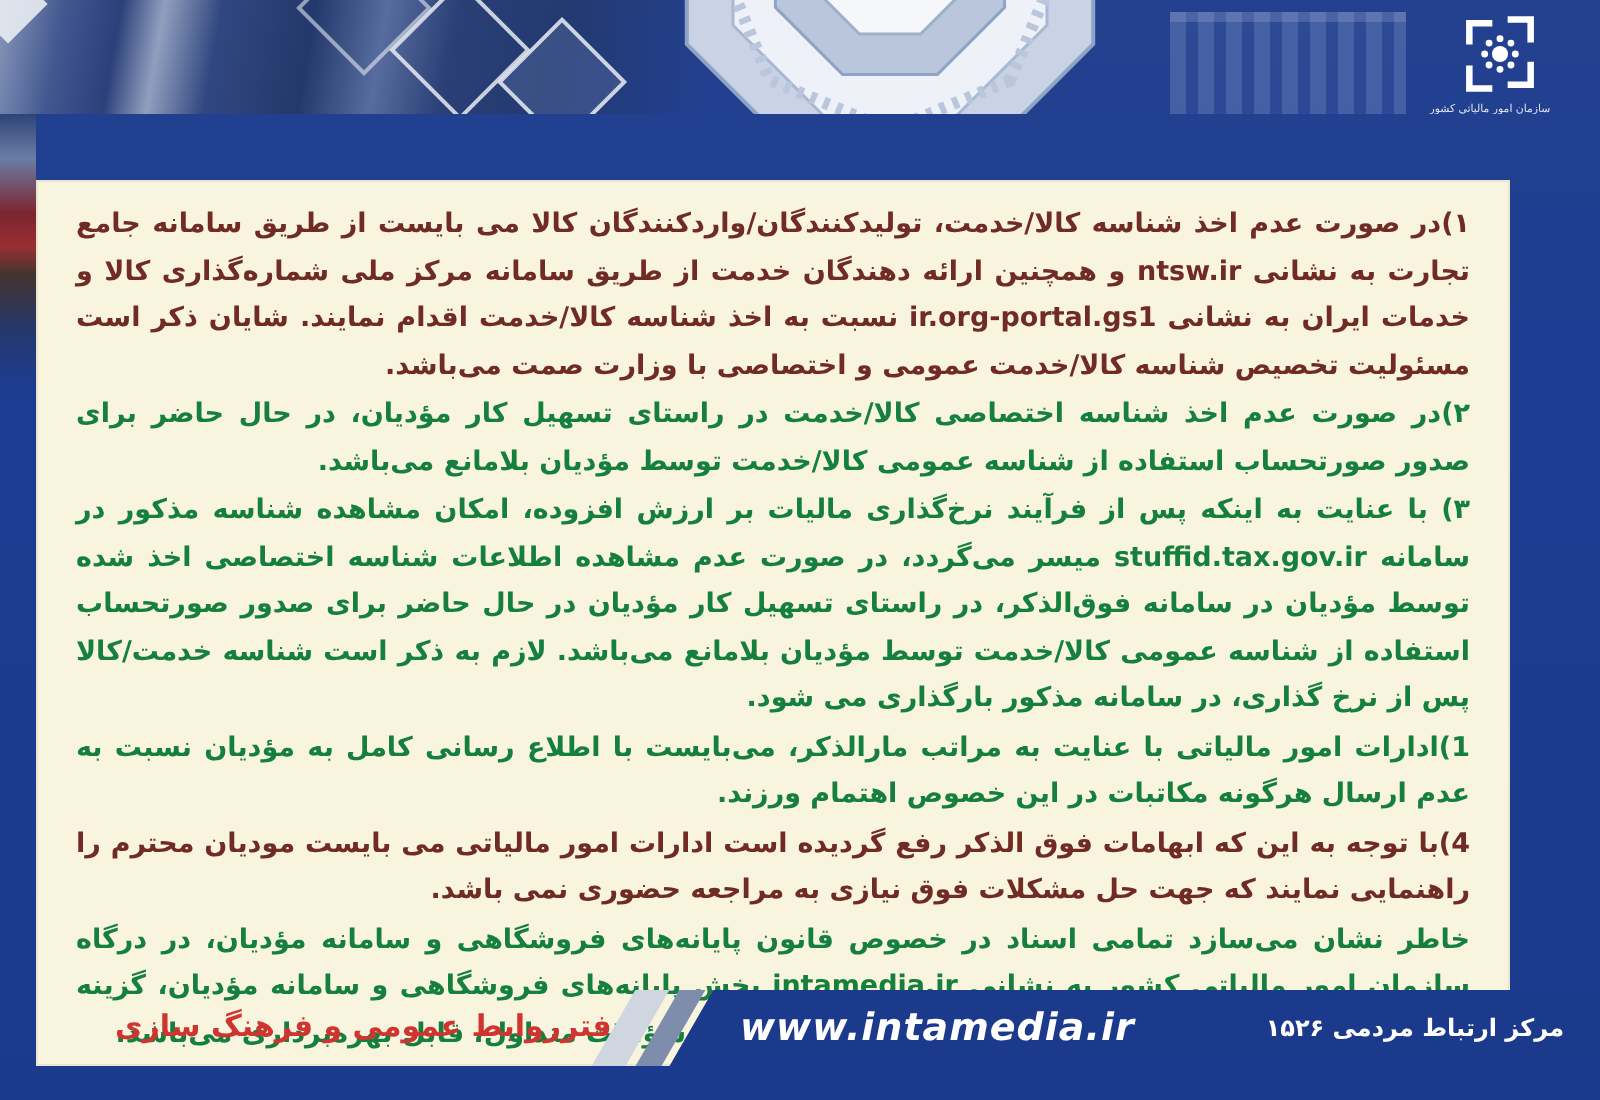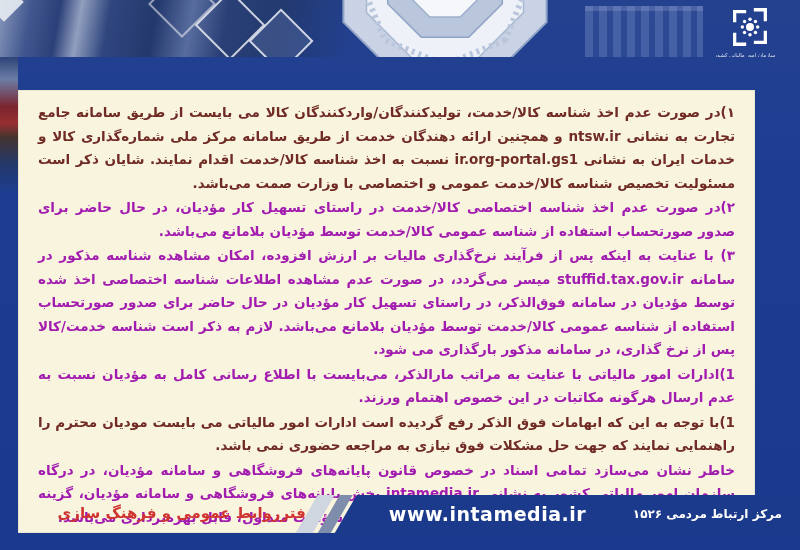--- a/index.html
+++ b/index.html
@@ -34,34 +34,34 @@
   .title-bar{position:absolute;left:18px;top:57px;width:737px;height:33px;
     background:linear-gradient(90deg,#d9ba31 0%,#f4dd49 15%,#f6e14c 50%,#f4dd49 85%,#d9ba31 100%);
     color:#141414;font-weight:700;font-size:20px;line-height:33px;text-align:left;direction:rtl;margin-top:37px;}
 
   
   .panel{position:absolute;left:18px;top:90px;width:737px;height:443px;background:#f9f4de;
          box-shadow:inset 0 0 0 1px rgba(60,60,30,.08);overflow:hidden;}
   .body-text{direction:rtl;text-align:justify;padding:11px 20px 0 20px;
              font-size:13.5px;line-height:23.5px;font-weight:700;}
   .body-text p{margin:0 0 1px 0;}
-  .navy{color:#a21caf;}
+  .navy{color:#15803d;}
   .maroon{color:#6f2b24;}
 
   
   .footer{position:absolute;left:18px;top:495px;width:782px;height:38px;overflow:hidden;}
   .office-label{position:absolute;left:30px;top:0;width:275px;height:38px;line-height:36px;
     text-align:center;color:#d03430;font-weight:700;font-size:15px;direction:rtl;}
   .slash{position:absolute;top:-4px;height:46px;transform:skewX(-30deg);transform-origin:top left;}
   .s1{left:302px;width:17px;background:#cfd6df;}
   .s2{left:324px;width:13px;background:#7e8dac;}
   .bar{position:absolute;left:341px;top:-4px;right:-90px;height:46px;background:#1c3a8c;
        transform:skewX(-30deg);transform-origin:top left;}
   .website{position:absolute;left:352px;top:0;width:235px;height:38px;line-height:38px;
-    text-align:center;color:#fff;font-weight:700;font-size:19px;letter-spacing:.5px;}
+    color:#fff;font-weight:700;font-size:19px;letter-spacing:.5px;font-style:italic;}
   .contact{position:absolute;right:18px;top:0;height:38px;line-height:38px;
     color:#fff;font-weight:700;font-size:12px;direction:rtl;}
 </style>
 </head>
 <body>
 
 <div class="page">
 
   <div class="header">
     <div class="collage">
@@ -112,21 +112,21 @@
   <div class="title-bar">
     <span>«اطلاعیه مهم در خصوص سامانه مؤدیان»</span>
   </div>
 
   <div class="panel">
     <div class="body-text">
       <p class="maroon">۱)در صورت عدم اخذ شناسه کالا/خدمت، تولیدکنندگان/واردکنندگان کالا می بایست از طریق سامانه جامع تجارت به نشانی ntsw.ir و همچنین ارائه دهندگان خدمت از طریق سامانه مرکز ملی شماره‌گذاری کالا و خدمات ایران به نشانی ir.org-portal.gs1 نسبت به اخذ شناسه کالا/خدمت اقدام نمایند. شایان ذکر است مسئولیت تخصیص شناسه کالا/خدمت عمومی و اختصاصی با وزارت صمت می‌باشد.</p>
       <p class="navy">۲)در صورت عدم اخذ شناسه اختصاصی کالا/خدمت در راستای تسهیل کار مؤدیان، در حال حاضر برای صدور صورتحساب استفاده از شناسه عمومی کالا/خدمت توسط مؤدیان بلامانع می‌باشد.</p>
       <p class="navy">۳) با عنایت به اینکه پس از فرآیند نرخ‌گذاری مالیات بر ارزش افزوده، امکان مشاهده شناسه مذکور در سامانه stuffid.tax.gov.ir میسر می‌گردد، در صورت عدم مشاهده اطلاعات شناسه اختصاصی اخذ شده توسط مؤدیان در سامانه فوق‌الذکر، در راستای تسهیل کار مؤدیان در حال حاضر برای صدور صورتحساب استفاده از شناسه عمومی کالا/خدمت توسط مؤدیان بلامانع می‌باشد. لازم به ذکر است شناسه خدمت/کالا پس از نرخ گذاری، در سامانه مذکور بارگذاری می شود.</p>
       <p class="navy">1)ادارات امور مالیاتی با عنایت به مراتب مارالذکر، می‌بایست با اطلاع رسانی کامل به مؤدیان نسبت به عدم ارسال هرگونه مکاتبات در این خصوص اهتمام ورزند.</p>
-      <p class="maroon">1)با توجه به این که ابهامات فوق الذکر رفع گردیده است ادارات امور مالیاتی می بایست مودیان محترم را راهنمایی نمایند که جهت حل مشکلات فوق نیازی به مراجعه حضوری نمی باشد.</p>
+      <p class="maroon">4)با توجه به این که ابهامات فوق الذکر رفع گردیده است ادارات امور مالیاتی می بایست مودیان محترم را راهنمایی نمایند که جهت حل مشکلات فوق نیازی به مراجعه حضوری نمی باشد.</p>
       <p class="navy">خاطر نشان می‌سازد تمامی اسناد در خصوص قانون پایانه‌های فروشگاهی و سامانه مؤدیان، در درگاه سازمان امور مالیاتی کشور به نشانی intamedia.ir بخش پایانه‌های فروشگاهی و سامانه مؤدیان، گزینه آیین‌نامه‌ها و دستورالعمل‌ها و نرم افزارهای مرتبط و گزینه سؤالات متداول، قابل بهره‌برداری می‌باشد.</p>
     </div>
   </div>
 
   <div class="footer">
     <div class="office-label">دفترروابط عمومی و فرهنگ سازی مالیاتی</div>
     <div class="slash s1"></div>
     <div class="slash s2"></div>
     <div class="bar"></div>
     <div class="website">www.intamedia.ir</div>

